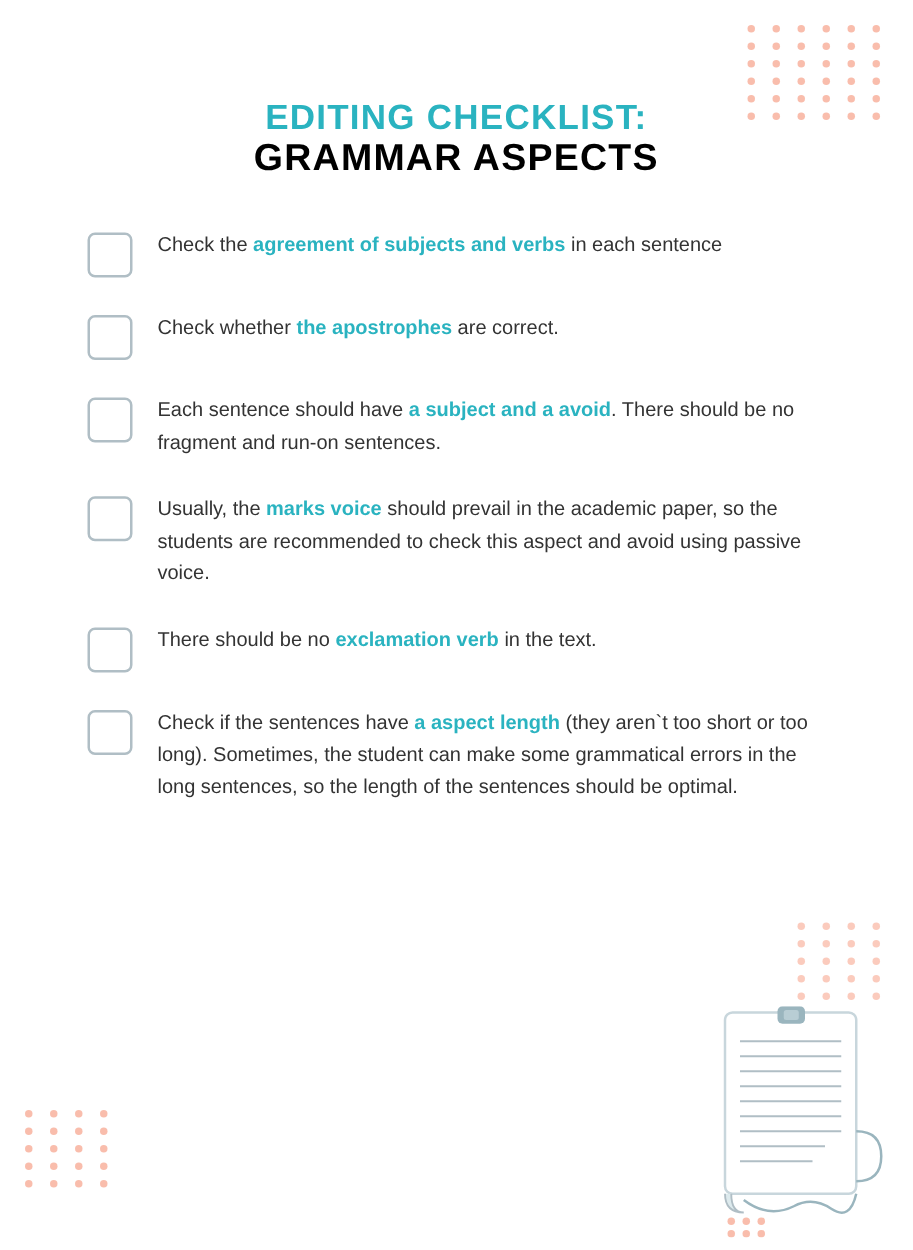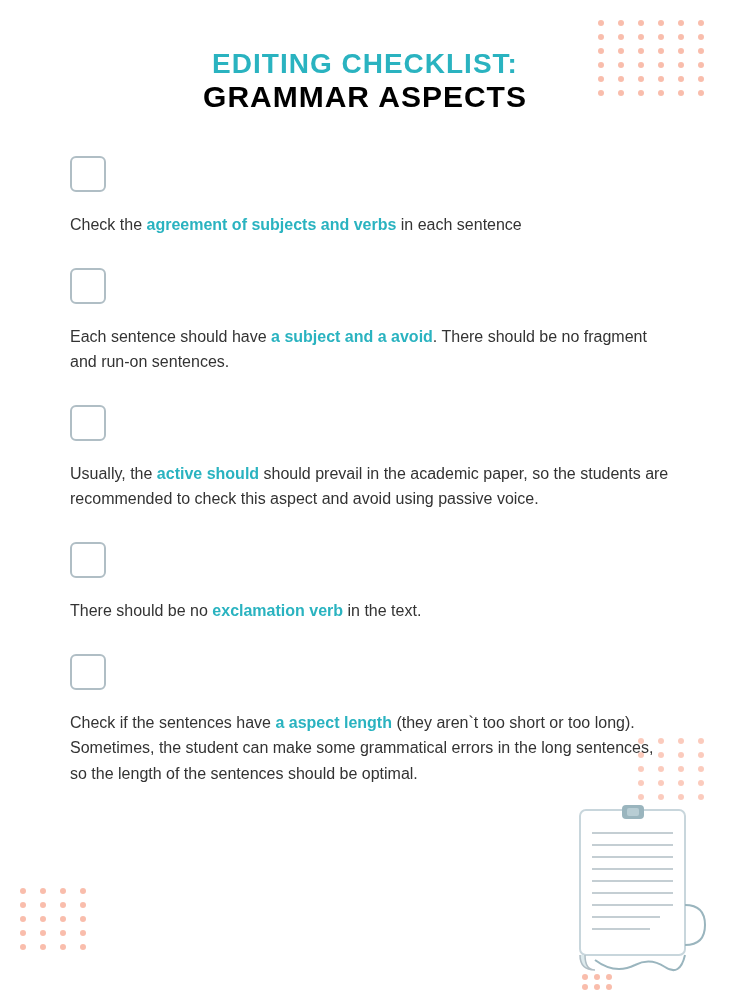--- a/index.html
+++ b/index.html
@@ -15,21 +15,21 @@
       font-family: 'Arial', sans-serif;
       position: relative;
       overflow: hidden;
     }
 
     .page-container {
       width: 730px;
       min-height: 1000px;
       background: #ffffff;
       position: relative;
-      padding: 28px 60px 40px 60px;
+      padding: 58px 60px 40px 60px;
     }
 
     
     .dots-top-right {
       position: absolute;
       top: 20px;
       right: 20px;
       display: grid;
       grid-template-columns: repeat(6, 12px);
       gap: 8px;
@@ -109,21 +109,20 @@
       display: flex;
       flex-direction: column;
       gap: 28px;
       padding-left: 10px;
     }
 
     .checklist-item {
       display: flex;
       align-items: flex-start;
       gap: 20px;
-      flex-direction: column;
     }
 
     .checkbox {
       width: 36px;
       height: 36px;
       min-width: 36px;
       min-height: 36px;
       border: 2.5px solid #b0bec5;
       border-radius: 6px;
       background: #fff;
@@ -246,33 +245,39 @@
 
   <ul class="checklist">
 
     <li class="checklist-item">
       <div class="checkbox"></div>
       <div class="item-text">
         Check the <span class="highlight-teal">agreement of subjects and verbs</span> in each sentence
       </div>
     </li>
 
+    <li class="checklist-item">
+      <div class="checkbox"></div>
+      <div class="item-text">
+        Check whether <span class="highlight-teal">the apostrophes</span> are correct.
+      </div>
+    </li>
 
     <li class="checklist-item">
       <div class="checkbox"></div>
       <div class="item-text">
         Each sentence should have <span class="highlight-teal">a subject and a avoid</span>. There should be no fragment and run-on sentences.
       </div>
     </li>
 
 
     <li class="checklist-item">
       <div class="checkbox"></div>
       <div class="item-text">
-        Usually, the <span class="highlight-teal">active should</span> should prevail in the academic paper, so the students are recommended to check this aspect and avoid using passive voice.
+        Usually, the <span class="highlight-teal">marks voice</span> should prevail in the academic paper, so the students are recommended to check this aspect and avoid using passive voice.
       </div>
     </li>
 
     <li class="checklist-item">
       <div class="checkbox"></div>
       <div class="item-text">
         There should be no <span class="highlight-teal">exclamation verb</span> in the text.
       </div>
     </li>
 

